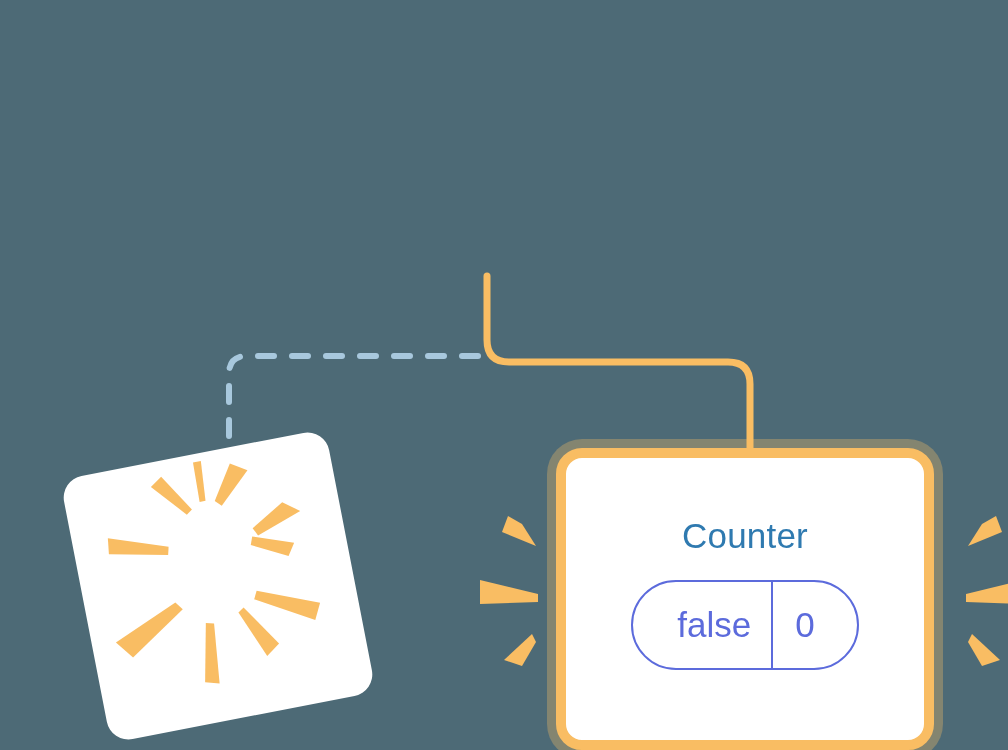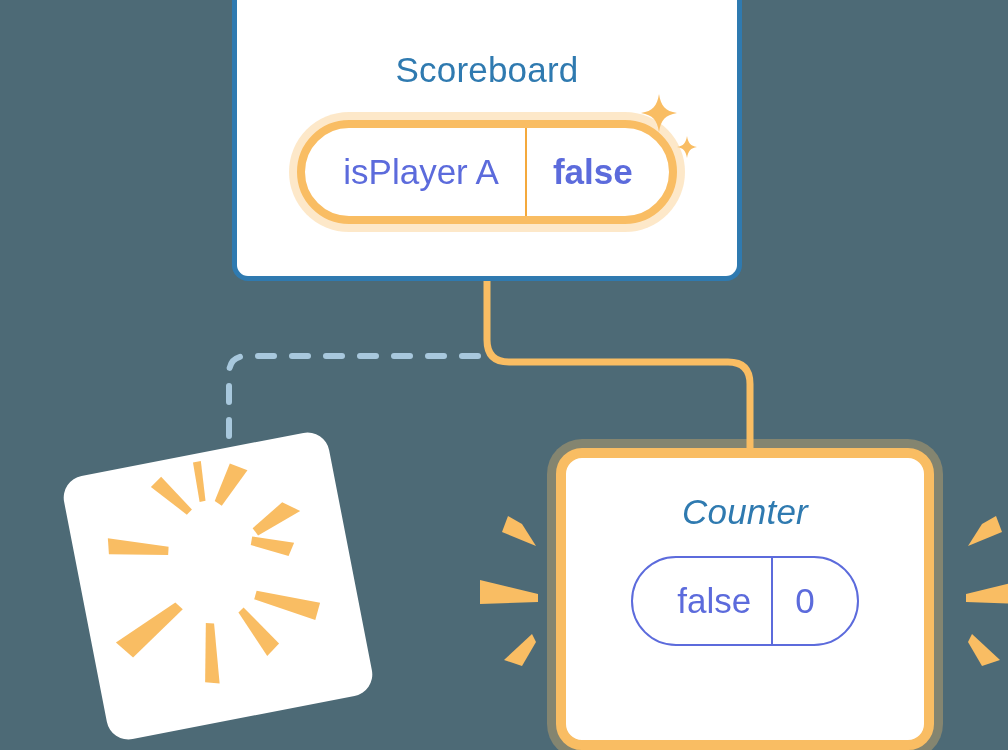--- a/index.html
+++ b/index.html
@@ -115,22 +115,21 @@
     width: 378px;
     height: 302px;
     background: #ffffff;
     border: 10px solid #f9bd63;
     border-radius: 26px;
     box-sizing: border-box;
     box-shadow: 0 0 0 9px rgba(249, 189, 99, 0.32);
     z-index: 3;
   }
   .counter-card .card-title {
-    margin-top: 34px;
-    font-style: italic;
+    margin-top: 58px;
   }
   .pill-plain {
     display: inline-flex;
     align-items: stretch;
     height: 90px;
     border: 2px solid #5c6bdc;
     border-radius: 48px;
     box-sizing: border-box;
     background: #ffffff;
   }
@@ -198,35 +197,20 @@
 
 <div class="stage">
 
   <svg class="connectors" viewBox="0 0 1008 750" xmlns="http://www.w3.org/2000/svg">
 
     <path d="M 487 276 L 487 340 Q 487 362 509 362 L 728 362 Q 750 362 750 384 L 750 460" fill="none" stroke="#f9bd63" stroke-width="7" stroke-linecap="round"></path>
 
     <path d="M 478 356 L 247 356 Q 229 356 229 374 L 229 487" fill="none" stroke="#a8c8dd" stroke-width="6" stroke-linecap="round" stroke-dasharray="16 18"></path>
   </svg>
 
-  <div class="scoreboard-card">
-    <div class="card-title">Scoreboard</div>
-
-    <div class="pill-wrap">
-      <div class="pill-glow">
-        <div class="pill-key">isPlayer A</div>
-        <div class="pill-val">false</div>
-
-        <svg class="sparkles" viewBox="0 0 70 80" xmlns="http://www.w3.org/2000/svg">
-          <path class="sparkle sparkle-big" d="M 24 2 C 26 14 30 19 42 21 C 30 23 26 28 24 40 C 22 28 18 23 6 21 C 18 19 22 14 24 2 Z" fill="#f9bd63"></path>
-          <path class="sparkle sparkle-small" d="M 52 44 C 53.2 51 55.5 54 62 55 C 55.5 56 53.2 59 52 66 C 50.8 59 48.5 56 42 55 C 48.5 54 50.8 51 52 44 Z" fill="#f9bd63"></path>
-        </svg>
-      </div>
-    </div>
-  </div>
 
   <div class="burst-card">
     <svg class="burst-svg" viewBox="0 0 270 268" xmlns="http://www.w3.org/2000/svg">
       <g class="ray" fill="#f9bd63">
 
         <polygon points="134,8 142,8 139,48 133,48"></polygon>
         <polygon points="170,16 186,26 154,56 148,50"></polygon>
         <polygon points="214,64 230,76 184,92 180,84"></polygon>
         <polygon points="88,24 100,16 124,54 118,58"></polygon>
         <polygon points="36,66 34,82 92,94 94,86"></polygon>

